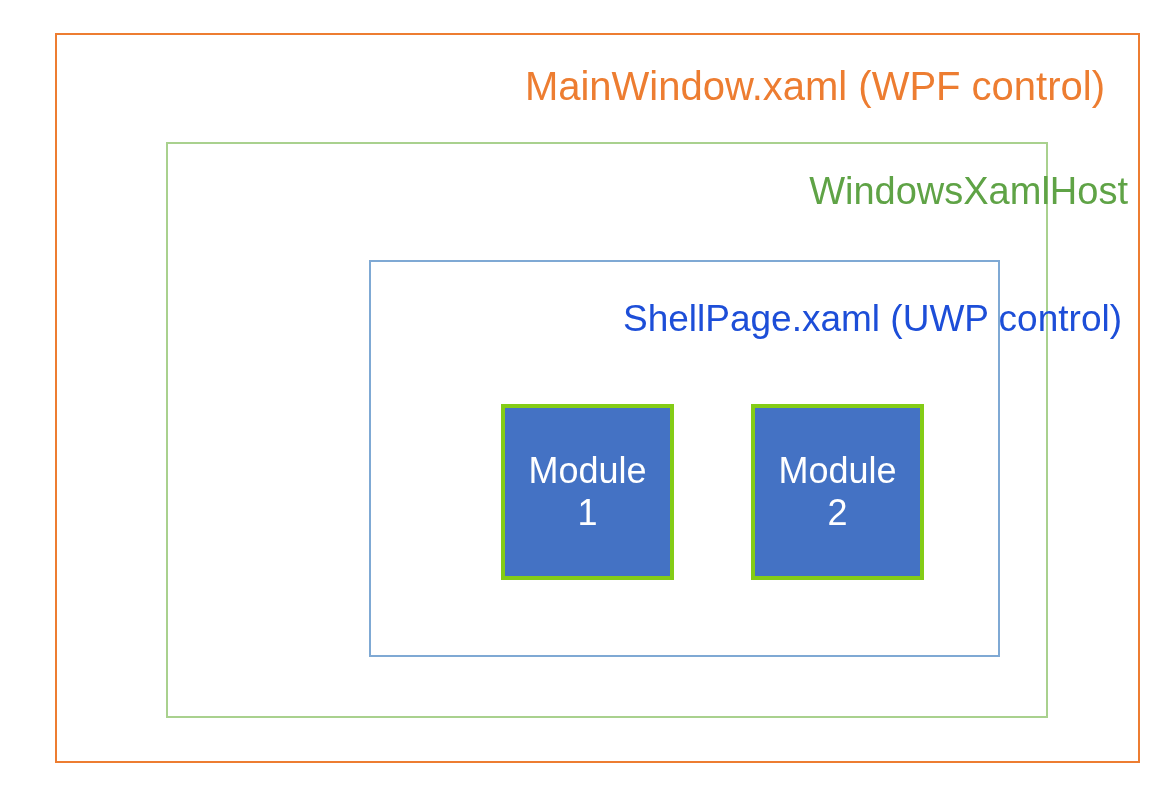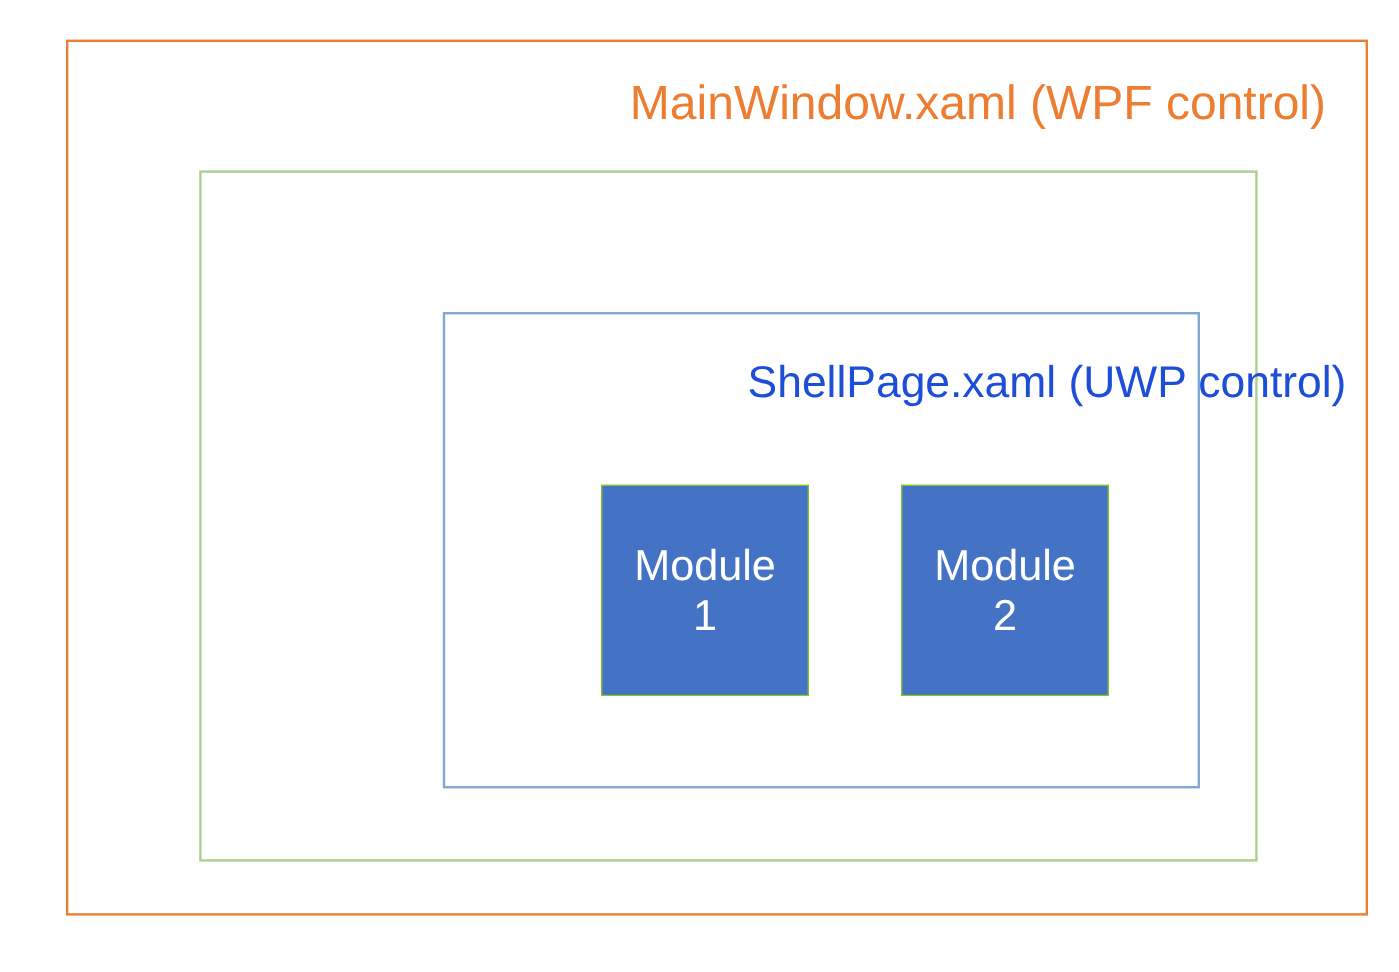--- a/index.html
+++ b/index.html
@@ -92,21 +92,21 @@
     position: absolute;
     box-sizing: border-box;
     display: flex;
     flex-direction: column;
     align-items: center;
     justify-content: center;
     color: #ffffff;
     font-size: 36px;
     line-height: 1.16;
     text-align: center;
-    border: 1px solid #84cc16;
+    border: 4px solid #84cc16;
   }
 
   #module-1 {
     left: 501px;
     top: 404px;
     width: 173px;
     height: 176px;
   }
 
   #module-2 {
@@ -122,20 +122,21 @@
 </style>
 </head>
 <body style="background: rgb(255, 255, 255);">
 
 <div id="diagram-canvas" style="background: rgb(255, 255, 255);">
 
   <div class="container-box" id="wpf-container" style="border-color: rgb(237, 125, 49);"></div>
   <div class="container-title" id="wpf-title" style="color: rgb(237, 125, 49);">MainWindow.xaml (WPF control)</div>
 
   <div class="container-box" id="xamlhost-container" style="border-color: rgb(169, 209, 142);"></div>
+  <div class="container-title" id="xamlhost-title" style="color: rgb(95, 163, 70);">WindowsXamlHost</div>
 
   <div class="container-box" id="uwp-container" style="border-color: rgb(127, 169, 212);"></div>
   <div class="container-title" id="uwp-title" style="color: #1d4ed8;">ShellPage.xaml (UWP control)</div>
 
   <div class="module-box" id="module-1" style="background-color: rgb(68, 114, 196); color: rgb(255, 255, 255);">
     <span class="module-line">Module</span>
     <span class="module-line">1</span>
   </div>
 
   <div class="module-box" id="module-2" style="background-color: rgb(68, 114, 196); color: rgb(255, 255, 255);">

